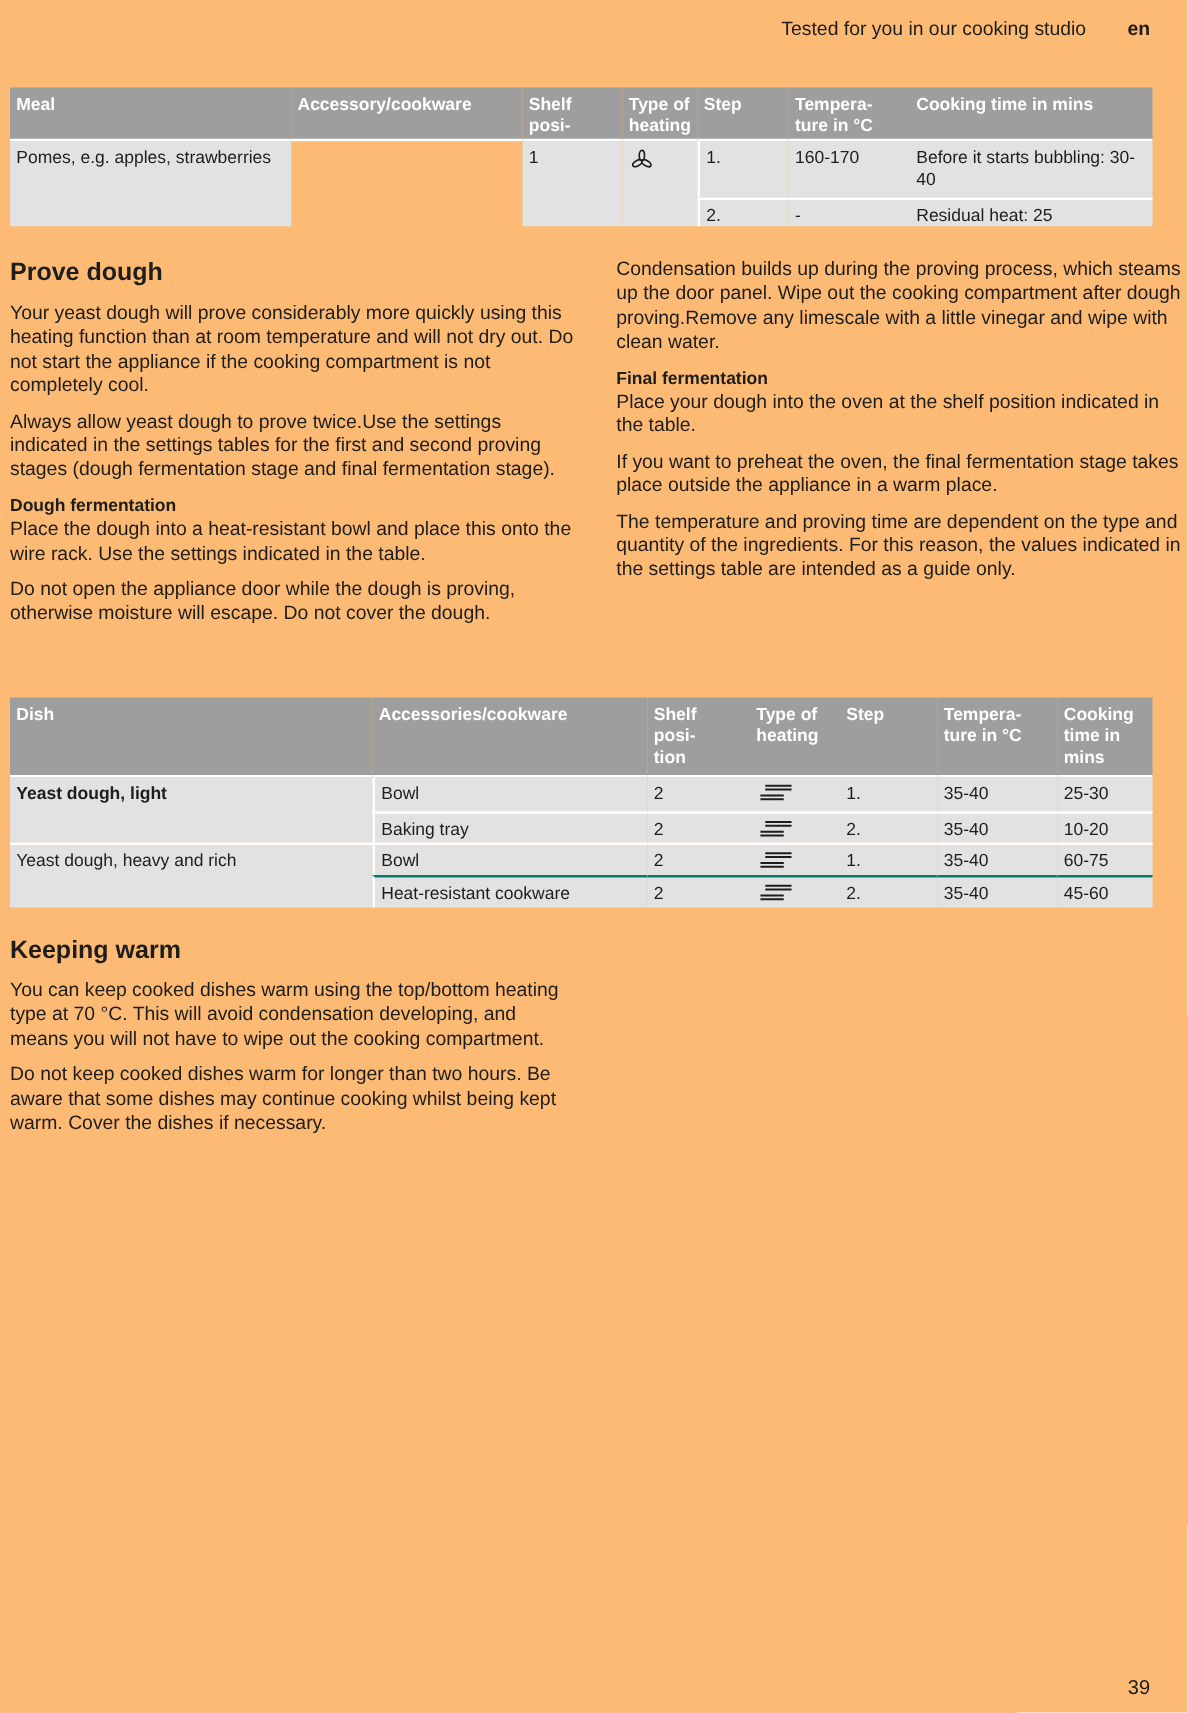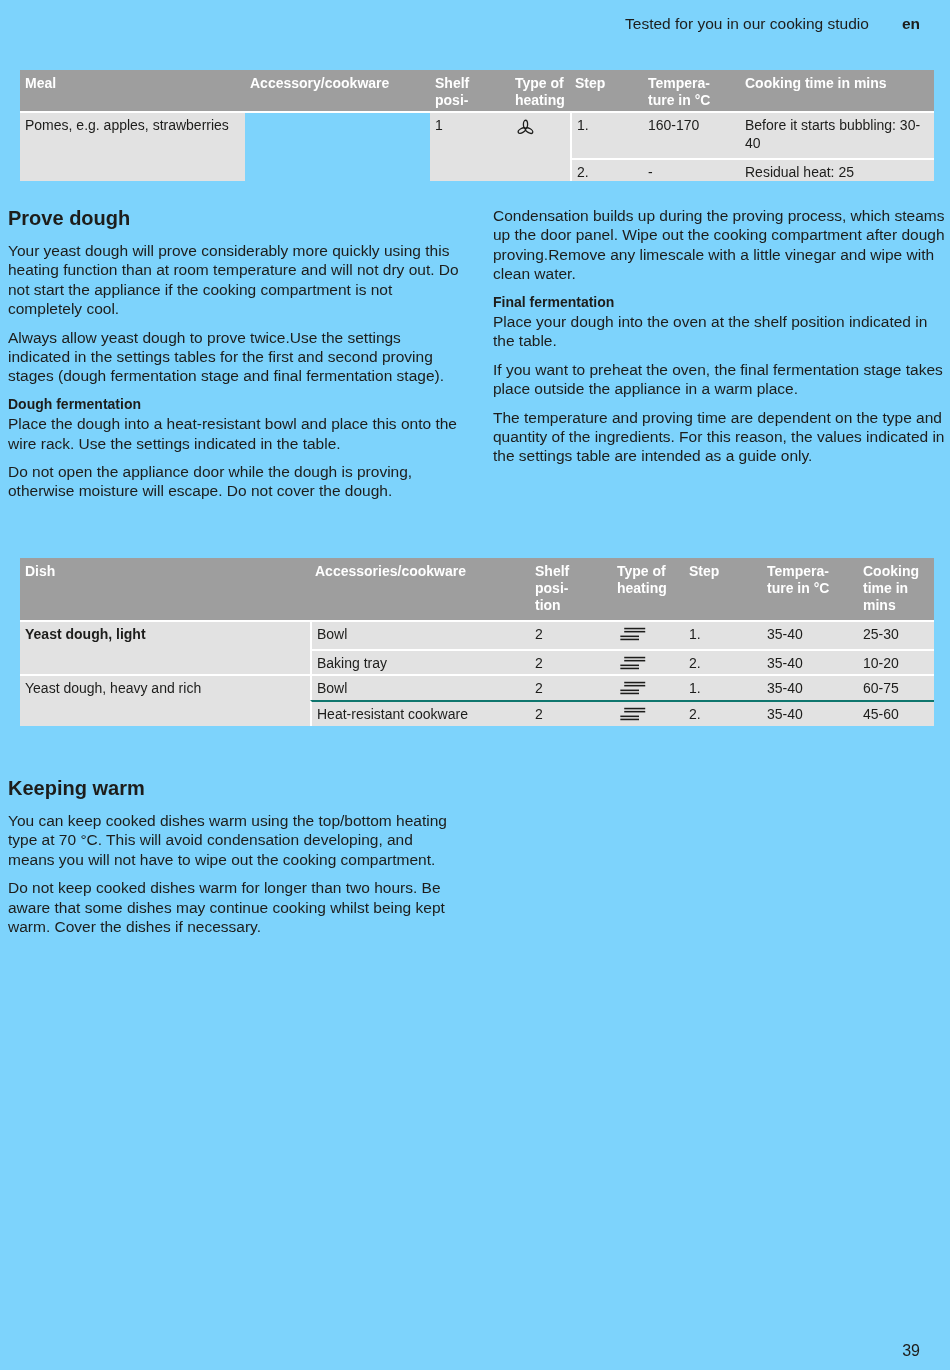--- a/index.html
+++ b/index.html
@@ -1,39 +1,39 @@
 <!DOCTYPE html>
 <html><head>
 <meta charset="utf-8">
 <style>
   * { box-sizing: border-box; margin: 0; padding: 0; }
   html,body { background:#fff; }
   .page {
     position: relative;
     width: 950px;
     height: 1370px;
-    background: #7dd3fc;
+    background: #fdba74;
     font-family: "Liberation Sans", sans-serif;
     color: #1d1d1b;
     overflow: hidden;
   }
 
   
   .doc-header {
     position: absolute;
     top: 15px;
     right: 30px;
     font-size: 15.5px;
     display: flex;
     align-items: baseline;
   }
   .doc-header .lang { font-weight: bold; margin-left: 33px; }
 
   
-  .tbl { position: absolute; left: 8px; width: 736px; display: grid; margin-left: 12px; }
+  .tbl { position: absolute; left: 8px; width: 736px; display: grid; }
   .th {
     background: #9e9e9e;
     color: #fff;
     font-weight: bold;
     font-size: 14px;
     line-height: 17px;
     padding: 5px 6px 4px 5px;
     border-bottom: 2px solid #fff;
     white-space: pre-line;
   }
@@ -85,21 +85,21 @@
   .two-col {
     top: 206px;
     width: 932px;
     display: grid;
     grid-template-columns: 452px 452px;
     column-gap: 33px;
   }
   h2 { font-size: 20px; font-weight: bold; margin: 0 0 11px 0; line-height: 24px; }
   h3 { font-size: 14px; font-weight: bold; line-height: 19.4px; margin: 0; }
   p  { font-size: 15.5px; line-height: 19.4px; margin: 0 0 9px 0; }
-  .keeping { top: 748px; width: 452px; margin-top: 28px; }
+  .keeping { top: 748px; width: 452px; }
 
   .page-num {
     position: absolute;
     right: 30px;
     bottom: 10px;
     font-size: 16px;
   }
 </style>
 </head>
 <body>

